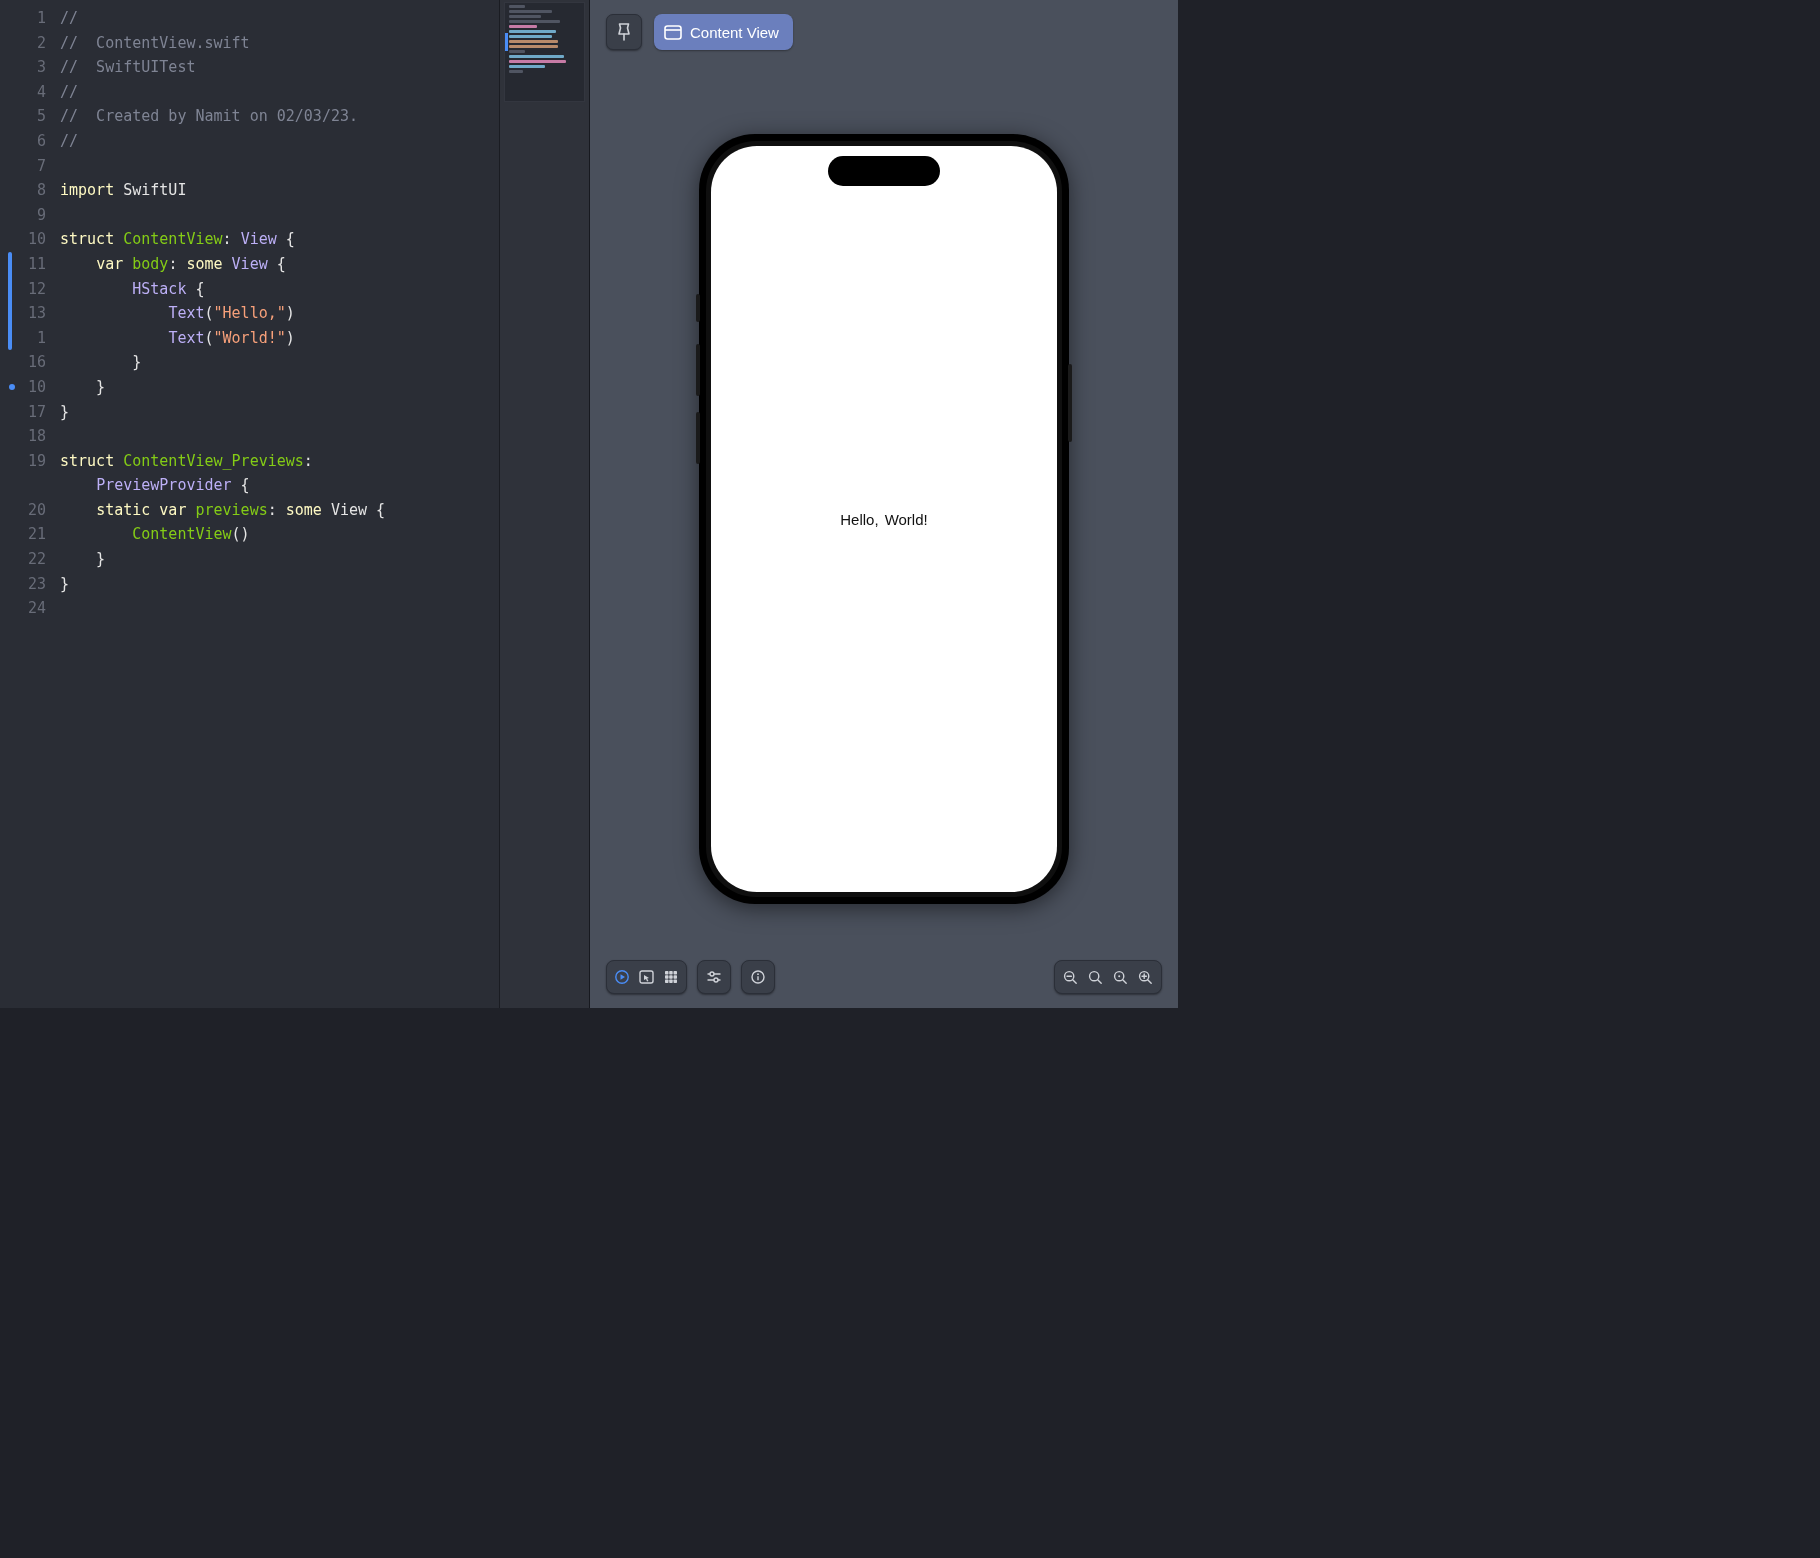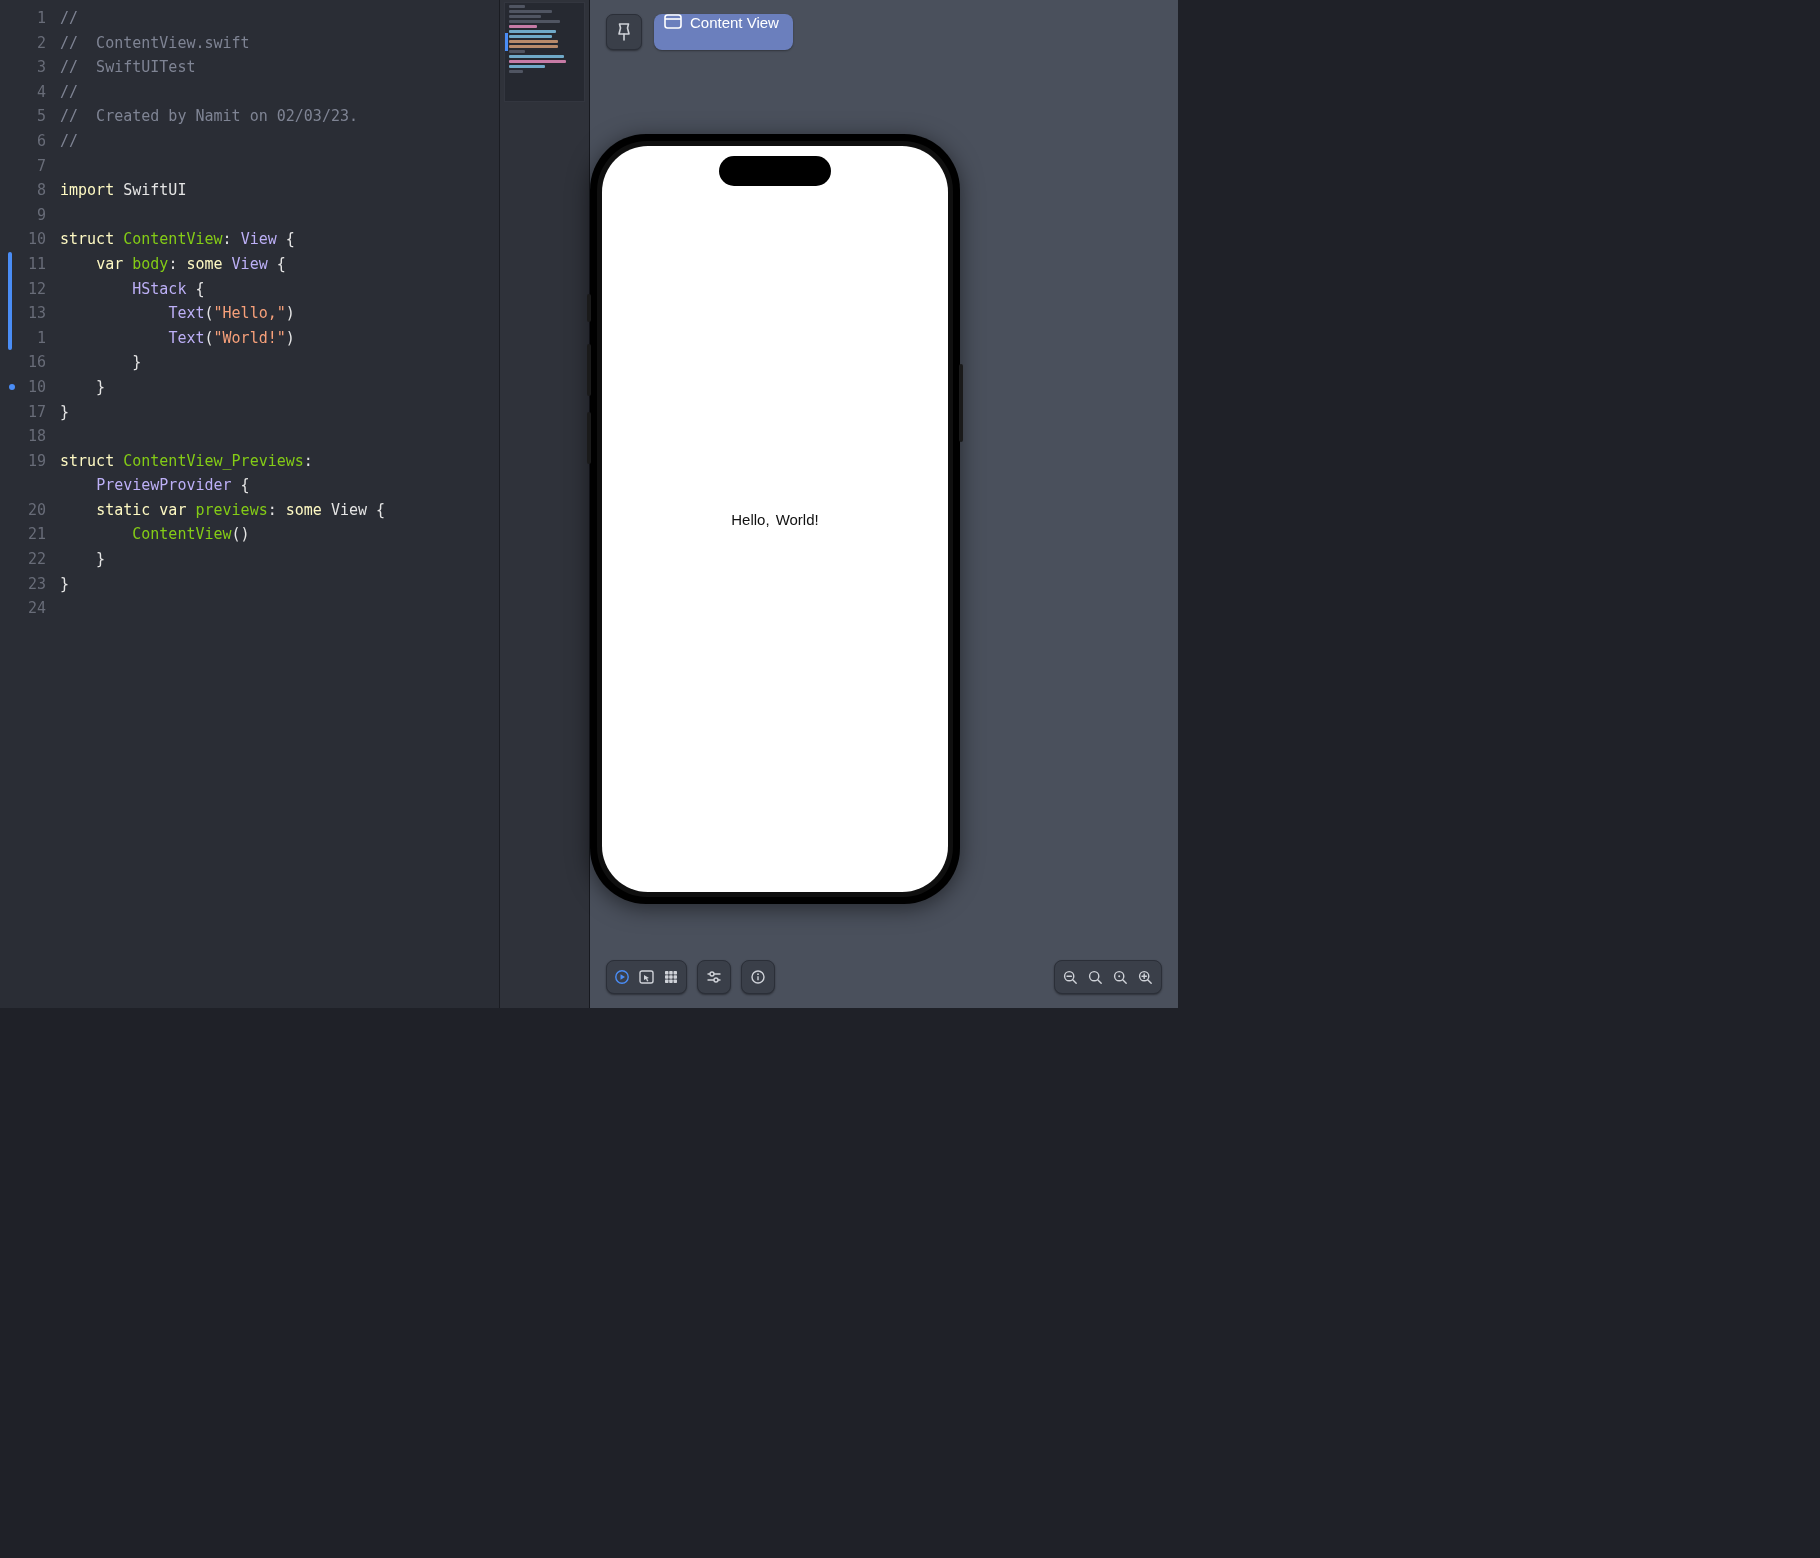--- a/index.html
+++ b/index.html
@@ -121,35 +121,35 @@
     border: 1px solid #2b2f38;
     border-radius: 7px;
     display: flex; align-items: center; justify-content: center;
     color: #cfd2d8;
     box-shadow: 0 1px 2px rgba(0,0,0,0.4);
   }
   .preview-chip {
     height: 36px;
     background: #6b7fbd;
     border-radius: 8px;
-    display: flex; 
+    display: flex; align-items: center;
     padding: 0 14px 0 10px;
     gap: 8px;
     color: #fff;
     font-family: -apple-system, "SF Pro Text", sans-serif;
     font-size: 15px;
     box-shadow: 0 1px 2px rgba(0,0,0,0.35);
   }
   .preview-chip svg { flex-shrink: 0; }
 
   .canvas-area {
     flex: 1;
     display: flex;
     align-items: center;
-    justify-content: flex-start;
+    justify-content: center;
     padding-top: 30px;
   }
 
   
   .phone {
     width: 370px;
     height: 770px;
     background: #000;
     border-radius: 56px;
     padding: 7px;

